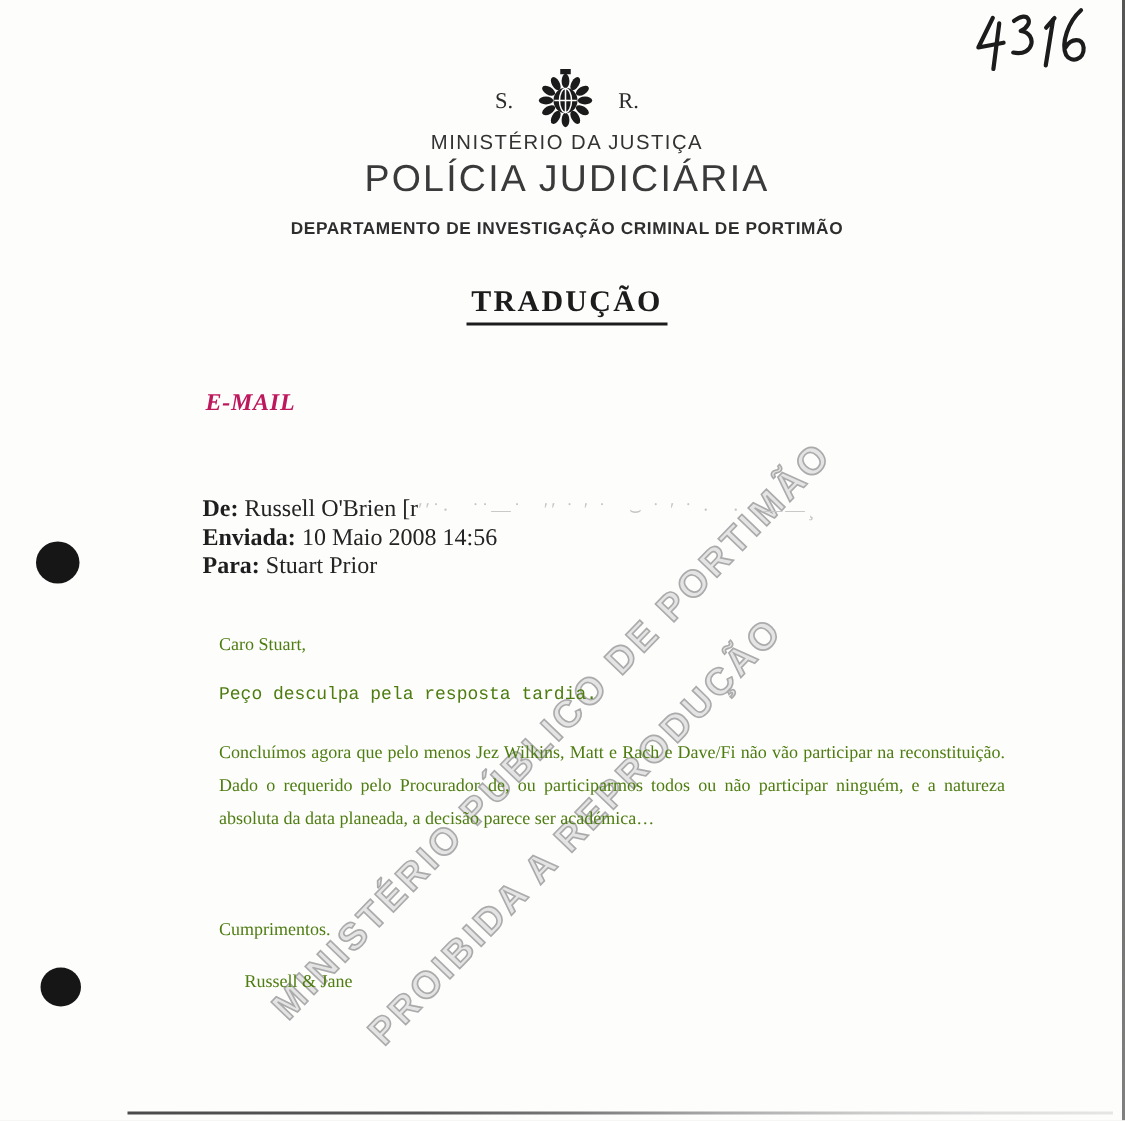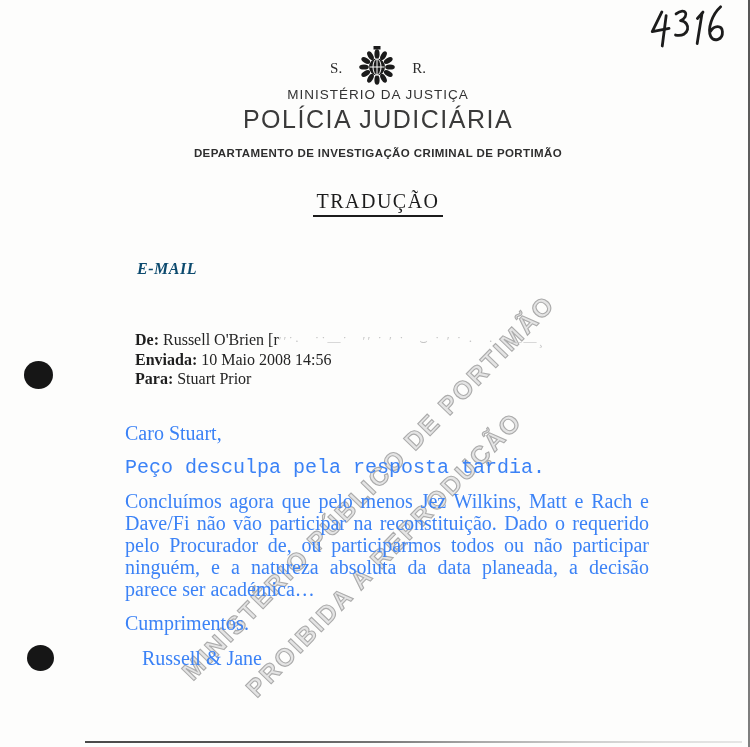--- a/index.html
+++ b/index.html
@@ -36,30 +36,30 @@
     display:flex; align-items:center; justify-content:center; gap:13px;
     font-size:15px; color:#2c2c2c; }
   .ministry { position:absolute; top:87px; left:0; width:100%;
     font-family:"Liberation Sans", sans-serif; font-size:13.5px; letter-spacing:1px; color:#333; }
   .institution { position:absolute; top:105px; left:0; width:100%;
     font-family:"Liberation Sans", sans-serif; font-size:25px; letter-spacing:1.5px; color:#3a3a3a; }
   .department { position:absolute; top:147px; left:0; width:100%;
     font-family:"Liberation Sans", sans-serif; font-size:11.5px; font-weight:bold;
     letter-spacing:.4px; color:#2e2e2e; }
   .doc-title-wrap { position:absolute; top:190px; left:0; width:100%; text-align:center; }
-  .doc-title { display:inline-block; font-weight:normal; font-size:20px; letter-spacing:1.5px;
+  .doc-title { display:inline-block; font-weight:bold; font-size:20px; letter-spacing:1.5px;
     color:#1c1c1c; border-bottom:2px solid #1c1c1c; padding:0 3px 2px 3px; }
   
   .email-label-heading { position:absolute; left:137px; top:260px; z-index:2;
-    font-weight:bold; font-style:italic; font-size:16px; letter-spacing:.5px; color:#0c4a6e; }
+    font-weight:bold; font-style:italic; font-size:16px; letter-spacing:.5px; color:#be185d; }
   .mail-header { position:absolute; left:135px; top:330px; z-index:2;
     font-size:16px; line-height:19px; color:#242424; }
   .mail-header b { color:#1e1e1e; }
   .redacted { color:#c6c6c6; font-size:13px; letter-spacing:2px; }
-  .bodyline { position:absolute; left:125px; z-index:2; font-size:20px; color:#3b82f6; }
+  .bodyline { position:absolute; left:146px; z-index:2; font-size:12px; color:#4d7c0f; }
   .salutation { top:422px; }
   .line1 { top:456px;font-family:Liberation Mono, monospace; }
   .para { top:490px; width:524px; text-align:justify; line-height:22px; }
   .closing1 { top:581px; }
   .closing2 { top:612px; }
   .signature { top:647px;margin-left:17px; }
 </style>
 </head>
 <body>
 

